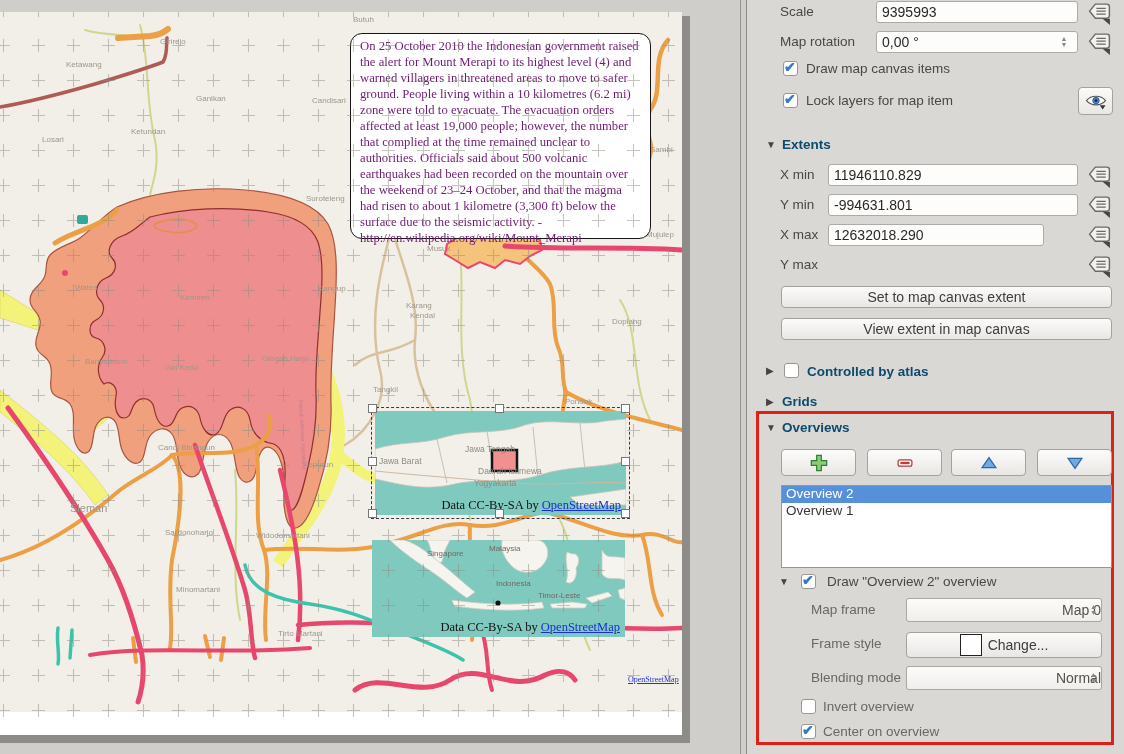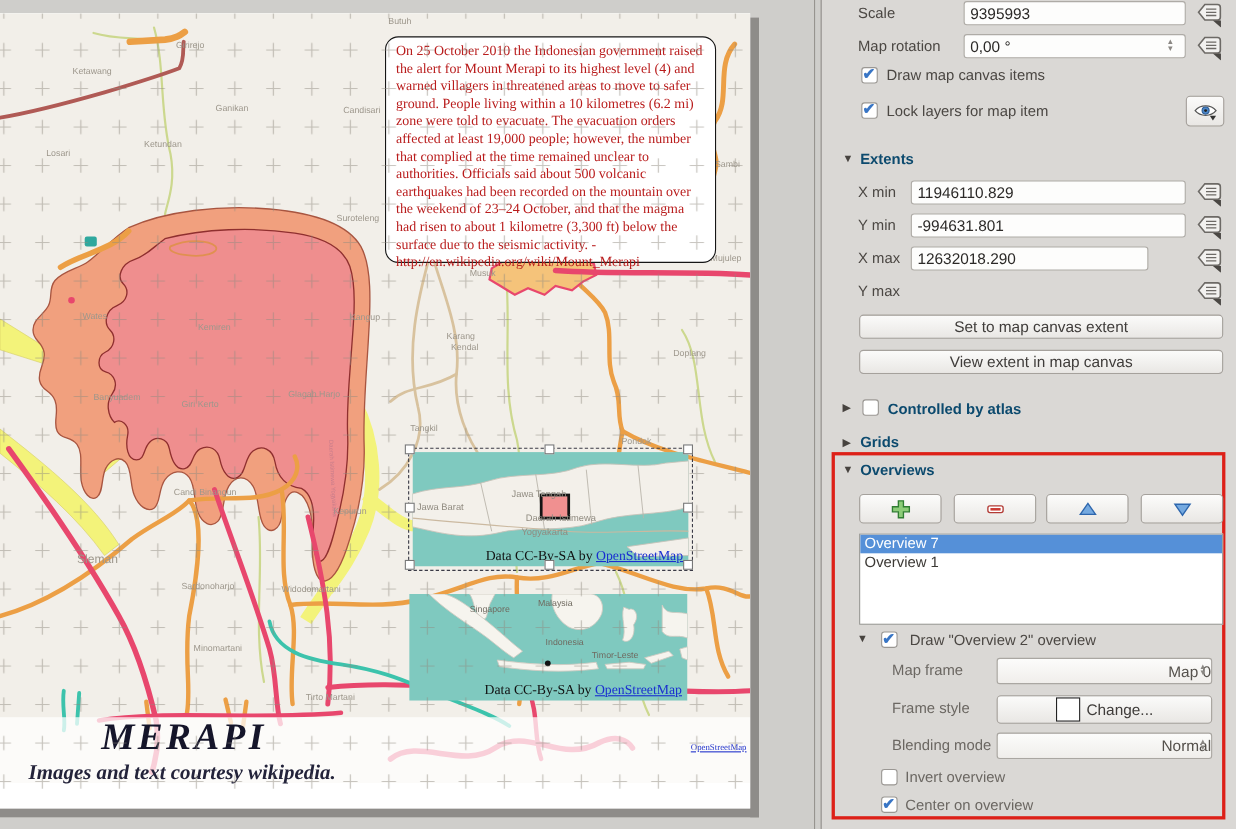--- a/index.html
+++ b/index.html
@@ -8,21 +8,21 @@
   .abs{position:absolute;}
   
   .composer{position:absolute;left:0;top:0;width:746px;height:754px;background:#cfcecb;}
   .paper{position:absolute;left:0;top:12px;width:682px;height:723px;background:#ffffff;overflow:hidden;}
   .paper-shadow-r{position:absolute;left:682px;top:16px;width:8px;height:727px;background:#8e8c89;}
   .paper-shadow-b{position:absolute;left:0;top:735px;width:690px;height:8px;background:#8e8c89;}
   .splitter{position:absolute;left:740px;top:0;width:1px;height:754px;background:#97948f;}
   
   .wikibox{position:absolute;left:350px;top:21px;width:301px;height:206px;background:#fff;
     border:1.6px solid #161616;border-radius:12px;padding:4px 7px 4px 9px;box-sizing:border-box;
-    font-family:"Liberation Serif",serif;font-size:12.7px;line-height:1.26;color:#b91c1c;}
+    font-family:"Liberation Serif",serif;font-size:12.7px;line-height:1.26;color:#701a75;}
   
   .titleband{position:absolute;left:0;top:640px;width:682px;height:64px;background:rgba(255,255,255,0.74);}
   .maptitle{position:absolute;left:92px;top:0px;font-family:"Liberation Serif",serif;
     font-style:italic;font-weight:bold;font-size:34px;letter-spacing:3px;color:#15152a;}
   .mapsubtitle{position:absolute;left:26px;top:40px;font-family:"Liberation Serif",serif;
     font-style:italic;font-weight:bold;font-size:19px;color:#23233a;}
   .map-corner-attr{position:absolute;left:628px;top:663px;font-family:"Liberation Serif",serif;
     font-size:8px;color:#2233cc;text-decoration:underline;}
   
   .inset2{position:absolute;left:372px;top:528px;width:253px;height:97px;}
@@ -223,24 +223,20 @@
             <text x="117" y="11" font-size="8">Malaysia</text>
             <text x="124" y="46" font-size="8">Indonesia</text>
             <text x="166" y="58" font-size="8">Timor-Leste</text>
           </g>
       </svg>
       <div class="attr">
         <span>Data CC-By-SA by </span><span class="lnk">OpenStreetMap</span>
       </div>
     </div>
 
-    <div class="titleband">
-      <div class="maptitle">MERAPI</div>
-      <div class="mapsubtitle">Images and text courtesy wikipedia.</div>
-    </div>
     <div class="map-corner-attr">OpenStreetMap</div>
 
     <svg class="gridsvg" width="682" height="723" viewBox="0 0 682 723">
       <defs>
         <pattern id="crossPat" width="35" height="35" patternUnits="userSpaceOnUse" patternTransform="translate(-14,16)">
           <path d="M17.5 11 V24 M11 17.5 H24" stroke="#8f8a7f" stroke-width="1.1" fill="none"></path>
         </pattern>
       </defs>
       <rect width="682" height="723" fill="url(#crossPat)" opacity="0.5"></rect>
     </svg>
@@ -387,21 +383,21 @@
       <path d="M13,6 L22,19 H4 Z" fill="#74a9e0" stroke="#2d66ad" stroke-width="1.6"></path>
     </svg>
   </div>
   <div class="toolbtn" style="left:290px;top:449px">
     <svg width="20" height="20" viewBox="0 0 26 26">
       <path d="M4,7 H22 L13,20 Z" fill="#74a9e0" stroke="#2d66ad" stroke-width="1.6"></path>
     </svg>
   </div>
 
   <div class="listbox" id="overview-list">
-      <div class="listitem sel">Overview 7</div>
+      <div class="listitem sel">Overview 2</div>
       <div class="listitem">Overview 1</div>
     </div>
 
   <div class="tri" style="left:32px;top:576px">▼</div>
   <div class="cb checked" style="left:54px;top:574px"></div>
   <div class="plabel" style="left:80px;top:574px">Draw "Overview 2" overview</div>
 
   <div class="plabel graylab" style="left:64px;top:602px">Map frame</div>
   <div class="combo" style="left:159px;top:598px;width:196px">
     <span>Map 0</span>

